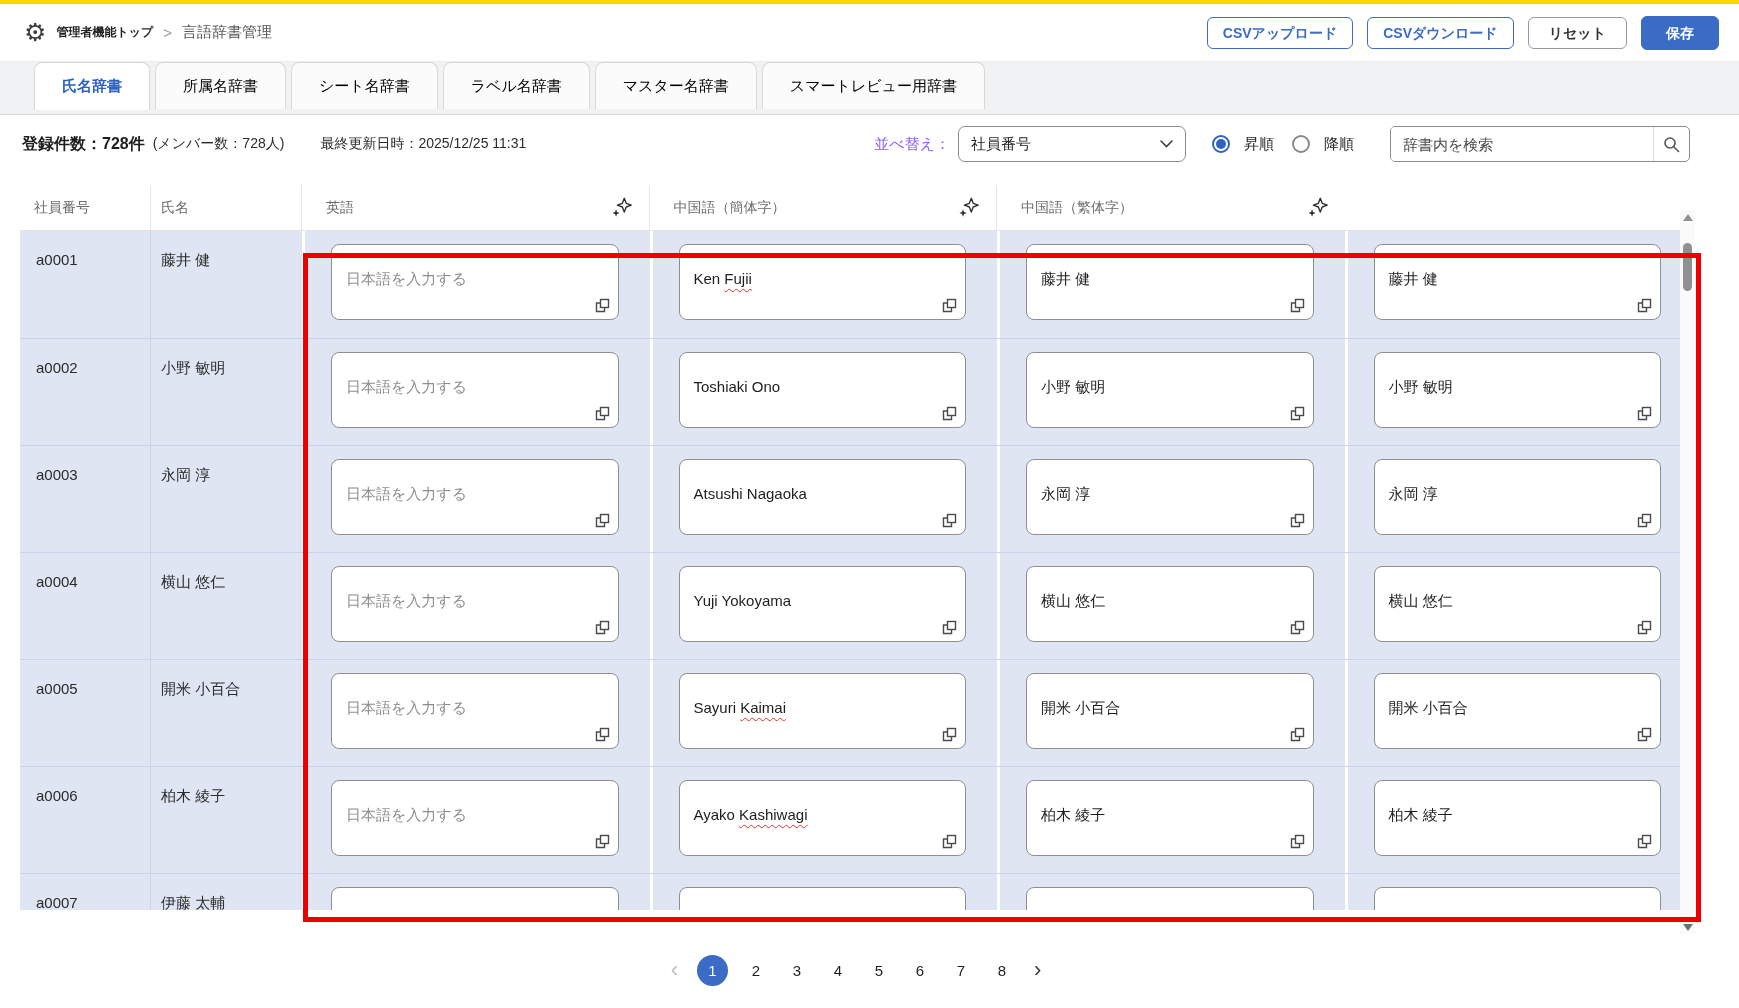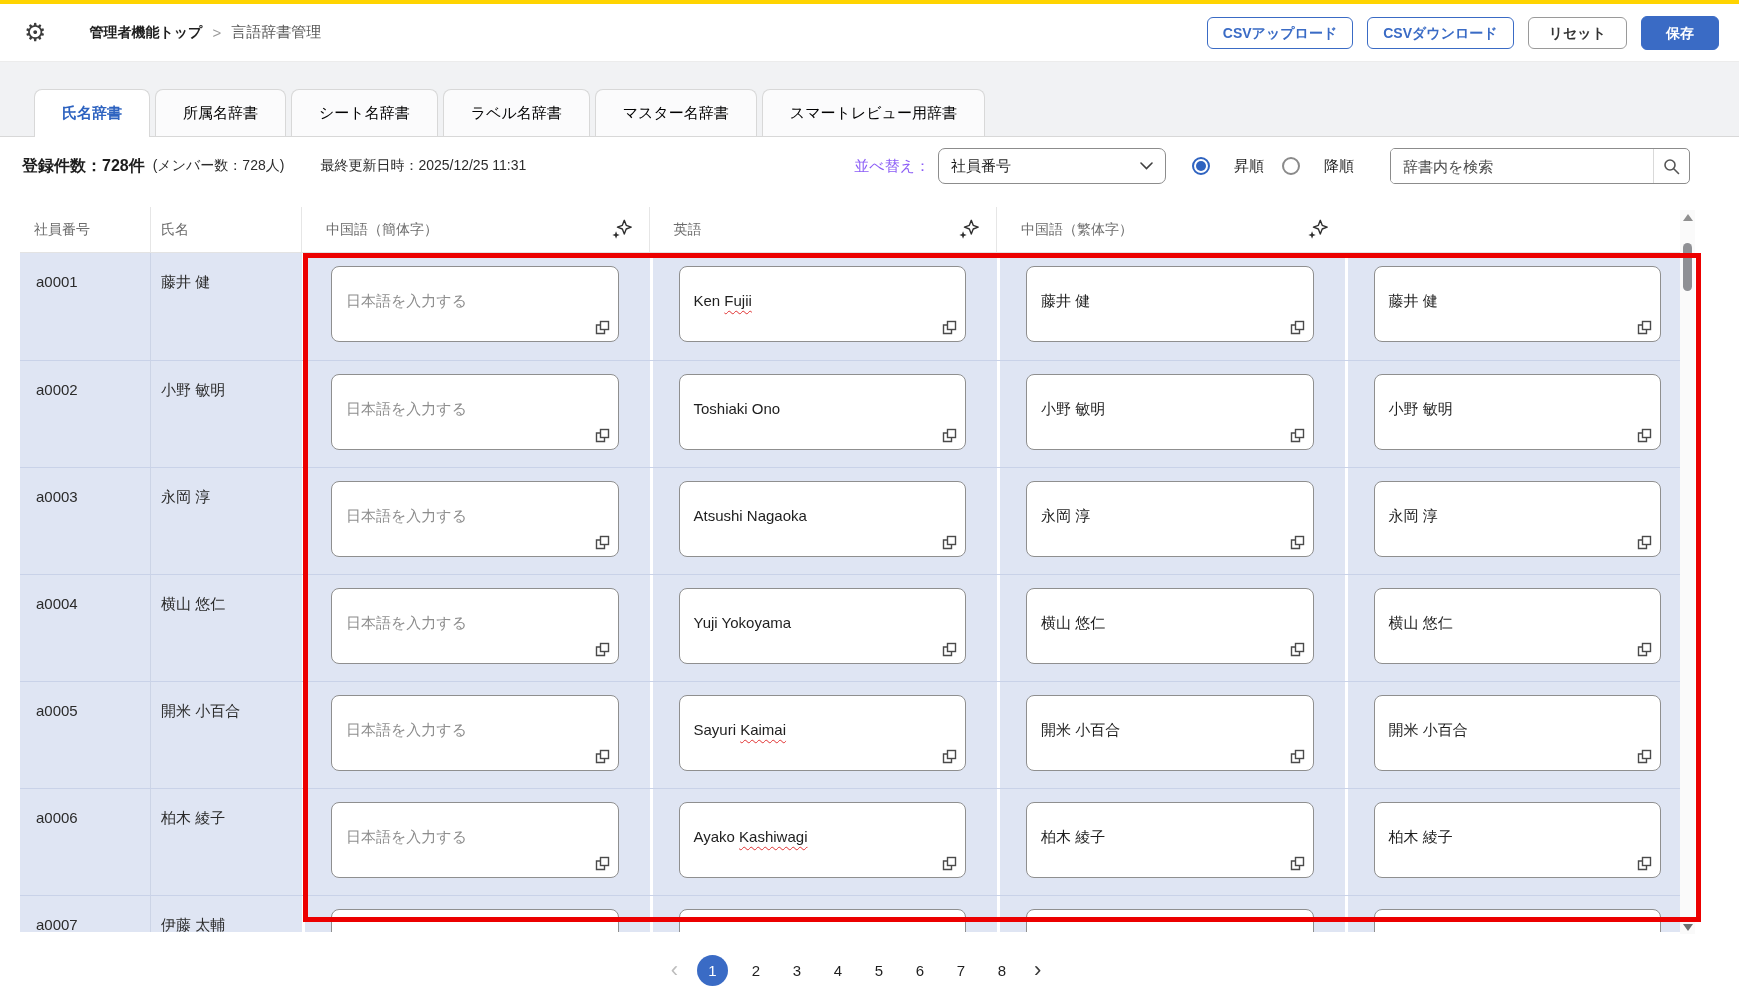--- a/index.html
+++ b/index.html
@@ -11,33 +11,33 @@
   
   .yellow-bar { height:4px; background:#ffd400; width:100%; }
 
   
   .topbar {
     height:58px; display:flex; align-items:center; justify-content:space-between;
     padding:0 20px 0 24px; background:#fff; border-bottom:1px solid #ececec;
   }
   .crumbs { display:flex; align-items:center; gap:10px; }
   .gear { font-size:25px; color:#3c3c3c; line-height:1; }
-  .crumb-root { font-size:14px; font-weight:bold; color:#1f1f1f;margin-left:33px; }
+  .crumb-root { font-size:12px; font-weight:bold; color:#1f1f1f; }
   .crumb-sep { color:#9a9a9a; font-size:15px; }
   .crumb-cur { font-size:15px; color:#595959; }
   .actions { display:flex; align-items:center; gap:14px; }
   .btn { font-family:inherit; font-size:14px; font-weight:bold; border-radius:6px;
          padding:8px 15px; background:#fff; cursor:pointer; line-height:1; }
   .btn.outline-blue { border:1.5px solid #3a6bc5; color:#3a6bc5; }
   .btn.outline-gray { border:1px solid #9a9a9a; color:#333; padding:8px 20px; }
   .btn.primary { border:1px solid #3a6bc5; background:#3a6bc5; color:#fff; padding:9px 24px; }
 
   
   .tabbar {
-    background:#f1f2f4; height:75px; display:flex; align-items:flex-end;
+    background:#f1f2f4; height:53px; display:flex; align-items:flex-start;
     padding:0 0 0 34px; border-bottom:1px solid #d8d8d8;
   }
   .tab {
     font-size:15px; color:#000000; background:#fbfbfc; border:1px solid #d8d8d8;
     border-bottom:none; border-radius:8px 8px 0 0; padding:14px 27px 13px;
     margin-right:5px; cursor:pointer; white-space:nowrap;
   }
   .tab.active {
     background:#fff; color:#2e63c0; font-weight:bold; margin-bottom:-1px; padding-bottom:14px;
   }
@@ -49,21 +49,21 @@
   .updated { font-size:14px; color:#2c2c2c; margin-left:36px; }
   .controls { margin-left:auto; display:flex; align-items:center; }
   .sort-label { font-size:15px; color:#8b5cf6; }
   .select {
     width:228px; height:36px; border:1px solid #8c8c8c; border-radius:7px; background:#fff;
     display:flex; align-items:center; padding:0 12px; margin-left:8px; cursor:pointer;
   }
   .select .sel-val { font-size:15px; color:#1e1e1e; }
   .select svg { margin-left:auto; }
   .radios { display:flex; align-items:center; gap:18px; margin-left:26px; }
-  .radio-opt { display:flex; align-items:center; gap:24px; cursor:pointer; font-size:15px; color:#1e1e1e; }
+  .radio-opt { display:flex; align-items:center; gap:14px; cursor:pointer; font-size:15px; color:#1e1e1e; }
   .rdot { width:18px; height:18px; border-radius:50%; position:relative; }
   .rdot.on { border:2px solid #2f63c0; }
   .rdot.on::after { content:""; position:absolute; inset:2px; border-radius:50%; background:#2f63c0; }
   .rdot.off { border:2px solid #8a8a8a; background:#fff; }
   .search {
     width:300px; height:36px; border:1px solid #8c8c8c; border-radius:5px; background:#fff;
     display:flex; align-items:center; margin-left:36px; overflow:hidden;
   }
   .search input {
     flex:1; border:none; outline:none; font-family:inherit; font-size:15px; color:#333;
@@ -188,28 +188,28 @@
       </span>
     </div>
   </div>
 </div>
 
 <div class="table-area">
   <div class="grid thead">
     <div class="th c-id">社員番号</div>
     <div class="th c-name">氏名</div>
     <div class="th lang">
-        <span>中国語（簡体字）</span>
+        <span>英語</span>
       <span class="sparkle"><svg width="22" height="22" viewBox="0 0 24 24">
             <path d="M14.5 2.5 L16.6 8 L22 10 L16.6 12 L14.5 17.5 L12.4 12 L7 10 L12.4 8 Z" fill="none" stroke="#2e2e2e" stroke-width="1.5" stroke-linejoin="round"></path>
             <path d="M5.5 14.5 L6.6 17.4 L9.5 18.5 L6.6 19.6 L5.5 22.5 L4.4 19.6 L1.5 18.5 L4.4 17.4 Z" fill="#2e2e2e"></path>
           </svg></span>
     </div>
     <div class="th lang">
-        <span>英語</span>
+        <span>中国語（簡体字）</span>
       <span class="sparkle"><svg width="22" height="22" viewBox="0 0 24 24">
             <path d="M14.5 2.5 L16.6 8 L22 10 L16.6 12 L14.5 17.5 L12.4 12 L7 10 L12.4 8 Z" fill="none" stroke="#2e2e2e" stroke-width="1.5" stroke-linejoin="round"></path>
             <path d="M5.5 14.5 L6.6 17.4 L9.5 18.5 L6.6 19.6 L5.5 22.5 L4.4 19.6 L1.5 18.5 L4.4 17.4 Z" fill="#2e2e2e"></path>
           </svg></span>
     </div>
     <div class="th lang">
         <span>中国語（繁体字）</span>
       <span class="sparkle"><svg width="22" height="22" viewBox="0 0 24 24">
             <path d="M14.5 2.5 L16.6 8 L22 10 L16.6 12 L14.5 17.5 L12.4 12 L7 10 L12.4 8 Z" fill="none" stroke="#2e2e2e" stroke-width="1.5" stroke-linejoin="round"></path>
             <path d="M5.5 14.5 L6.6 17.4 L9.5 18.5 L6.6 19.6 L5.5 22.5 L4.4 19.6 L1.5 18.5 L4.4 17.4 Z" fill="#2e2e2e"></path>

